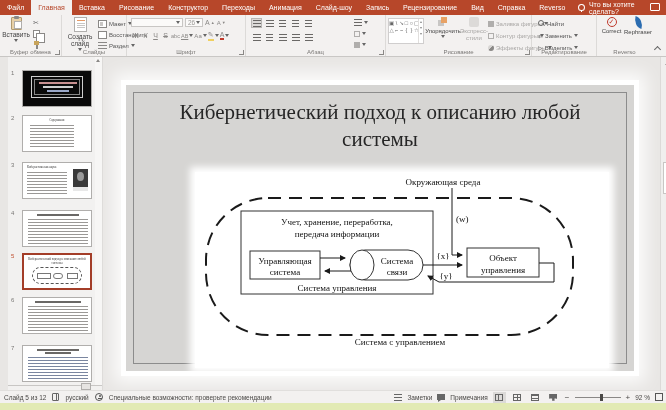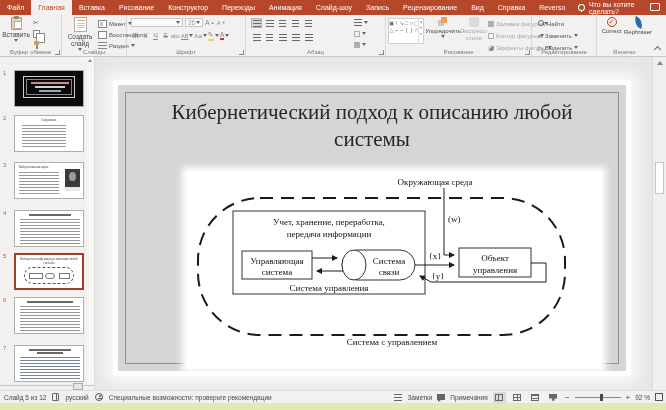--- a/index.html
+++ b/index.html
@@ -59,21 +59,21 @@
   .ic-sq-out { width:6px; height:6px; border:1px solid #b0aeac; }
   .ic-sq-eff { width:6px; height:6px; border-radius:50%; background:linear-gradient(135deg,#d8d6d4 50%, #8a8886 50%); }
   .ic-find { width:7px; height:7px; position:relative; }
   .ic-find::before { content:""; position:absolute; left:0; top:0; width:4px; height:4px; border:1px solid #666; border-radius:50%; }
   .ic-find::after { content:""; position:absolute; left:4px; top:4px; width:3px; height:1px; background:#666; transform:rotate(45deg); }
   .ic-correct { width:10px; height:10px; border:1.5px solid #c0392b; border-radius:50%; color:#c0392b; font-size:7px; display:flex; align-items:center; justify-content:center; }
   .ic-feather { width:9px; height:11px; background:#2b6cb0; border-radius:0 100% 0 100%; transform:rotate(15deg); }
   .chev { position:absolute; right:6px; bottom:4px; width:5px; height:5px; border-left:1px solid #666; border-top:1px solid #666; transform:rotate(45deg); }
 
   
-  #content { position:absolute; left:0; top:57px; width:545px; height:333px; }
+  #content { position:absolute; left:8px; top:57px; width:545px; height:333px; }
 
   #thumbs { position:absolute; left:0; top:0; width:95px; height:333px; background:#f2f1f0; border-right:1px solid #dcdad8; overflow:hidden; }
   .tnum { position:absolute; left:3px; font-size:6px; color:#7a7876; }
   .tnum.sel { color:#c0502f; }
   .thumb { position:absolute; left:14px; width:70px; height:37px; background:#fff; border:1px solid #b0aeac; overflow:hidden; }
   .thumb.sel { border:2px solid #a33d28; }
   .tlines { position:absolute; background:repeating-linear-gradient(#9a9896 0 1px, transparent 1px 3px); }
   .ttitle { position:absolute; left:0; right:0; top:2px; text-align:center; font-size:3px; color:#3a3a3a; font-family:"Liberation Serif", serif; line-height:4px; }
   .tbar { position:absolute; background:#6a6866; height:2px; }
   #tscroll { position:absolute; right:0; top:0; width:7px; height:333px; background:#f7f6f5; }

